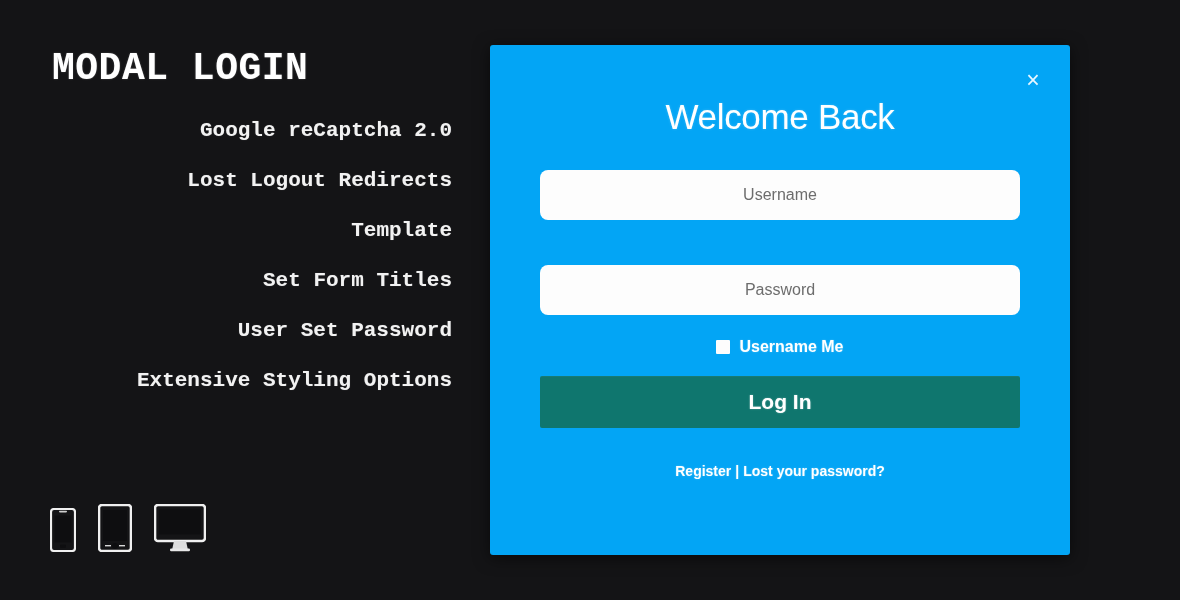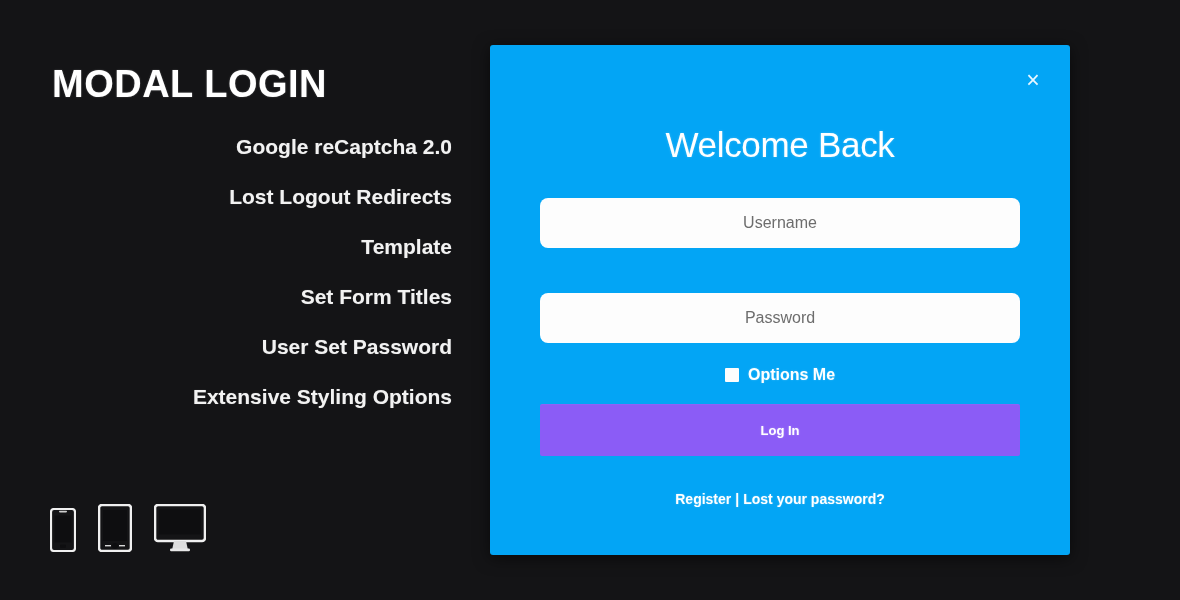--- a/index.html
+++ b/index.html
@@ -13,22 +13,23 @@
   body {
     background: #141416;
     font-family: "Liberation Sans", sans-serif;
     position: relative;
   }
 
   
   .left-panel {
     position: absolute;
     left: 52px;
-    top: 64px;
+    top: 48px;
     width: 400px;
+    font-family: Liberation Mono, monospace;
   }
 
   .promo-title {
     font-size: 38px;
     font-weight: bold;
     color: #ffffff;
     letter-spacing: 0.5px;
     line-height: 1.1;
     margin-bottom: 30px;
     text-shadow: 0 0 2px rgba(255,255,255,0.25);
@@ -92,21 +93,21 @@
     border: none;
     font-family: "Liberation Sans", sans-serif;
   }
 
   .modal-title {
     text-align: center;
     color: #ffffff;
     font-size: 35px;
     font-weight: normal;
     letter-spacing: -0.3px;
-    padding-top: 80px;
+    padding-top: 52px;
     margin-bottom: 33px;
     text-shadow: 0 0 3px rgba(255,255,255,0.22);
   }
 
   .field {
     display: block;
     width: 100%;
     height: 50px;
     background: #fdfdfd;
     border: none;
@@ -147,25 +148,25 @@
     font-size: 16px;
     font-weight: 600;
     text-shadow: 0 0 2px rgba(255,255,255,0.3);
     cursor: pointer;
   }
 
   .login-button {
     display: block;
     width: 100%;
     height: 52px;
-    background: #8b5cf6;
+    background: #0f766e;
     color: #ffffff;
     border: none;
     border-radius: 2px;
-    font-size: 13px;
+    font-size: 21px;
     font-weight: bold;
     font-family: "Liberation Sans", sans-serif;
     cursor: pointer;
     text-shadow: 0 0 2px rgba(255,255,255,0.35);
     box-shadow: inset 0 1px 0 rgba(255,255,255,0.04);
   }
 
   .modal-footer {
     text-align: center;
     margin-top: 35px;
@@ -234,21 +235,21 @@
   <button class="modal-close">×</button>
 
   <h2 class="modal-title">Welcome Back</h2>
 
   <input class="field" type="text" id="username-field" placeholder="Username" style="">
 
   <input class="field" type="password" id="password-field" placeholder="Password" style="">
 
   <div class="remember-row">
     <span class="remember-box"></span>
-    <span class="remember-label">Options Me</span>
+    <span class="remember-label">Username Me</span>
   </div>
 
   <button class="login-button">Log In</button>
 
   <div class="modal-footer">
     <a>Register</a><span class="footer-sep">|</span><a>Lost your password?</a>
   </div>
 </div>
 
 </body></html>

